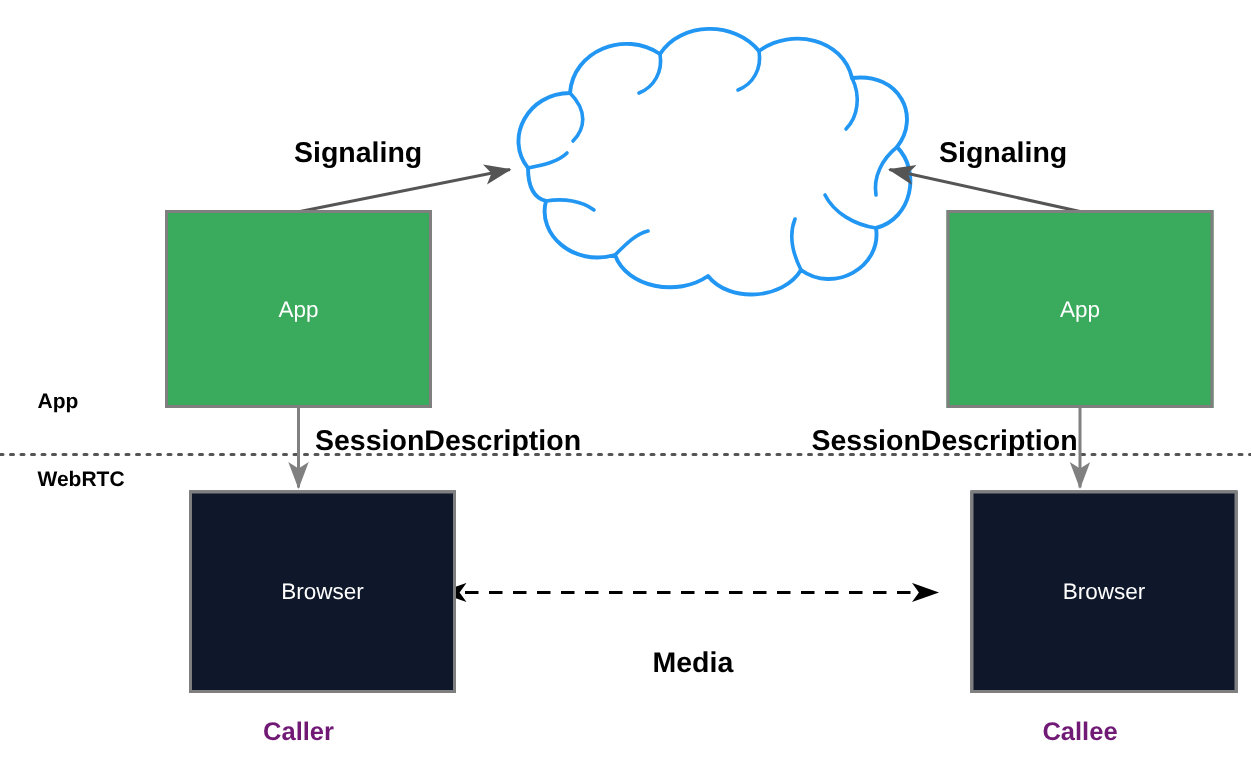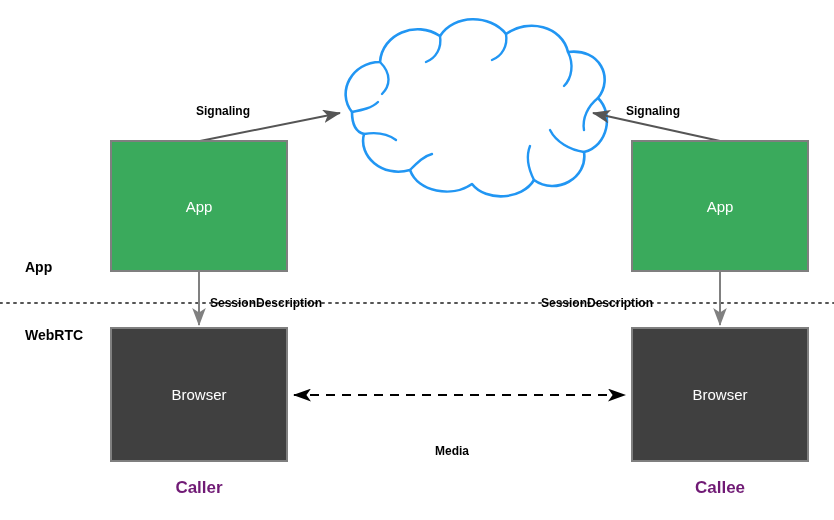--- a/index.html
+++ b/index.html
@@ -29,24 +29,23 @@
     position: absolute;
     font-weight: bold;
     font-size: 14px;
     color: #000000;
     white-space: nowrap;
     letter-spacing: 0px;
   }
   .edge-label {
     position: absolute;
     font-weight: bold;
-    font-size: 12px;
+    font-size: 19px;
     color: #000000;
     white-space: nowrap;
-    margin-top: 12px;
   }
   .role-label {
     position: absolute;
     font-weight: bold;
     font-size: 17px;
     color: #701a75;
     white-space: nowrap;
     text-align: center;
   }
   .box {
@@ -54,21 +53,22 @@
     box-sizing: border-box;
     border: 2px solid #7f7f7f;
     display: flex;
     align-items: center;
     justify-content: center;
   }
   .box-app {
     background: #3aaa5c;
   }
   .box-browser {
-    background: #404040;
+    background: #0f172a;
+    margin-left: 16px;
   }
   .box-text {
     font-size: 15px;
     color: #ffffff;
     font-family: "Liberation Sans", sans-serif;
     pointer-events: none;
   }
 </style>
 </head>
 <body>
@@ -140,21 +140,21 @@
 
   <div class="box box-browser" style="left:110px; top:327px; width:178px; height:135px;">
     <span class="box-text">Browser</span>
   </div>
 
   <div class="box box-browser" style="left:631px; top:327px; width:178px; height:135px;">
     <span class="box-text">Browser</span>
   </div>
 
   <div class="layer-text" style="left:25px; top:259px;">App</div>
-  <div class="layer-text" style="left:25px; top:327px;">WebRTC</div>
+  <div class="layer-text" style="left:25px; top:311px;">WebRTC</div>
 
   <div class="edge-label" style="left:196px; top:92px;">Signaling</div>
   <div class="edge-label" style="left:626px; top:92px;">Signaling</div>
   <div class="edge-label" style="left:210px; top:284px;">SessionDescription</div>
   <div class="edge-label" style="left:541px; top:284px;">SessionDescription</div>
   <div class="edge-label" style="left:435px; top:432px;">Media</div>
 
   <div class="role-label" style="left:139px; top:478px; width:120px;">Caller</div>
   <div class="role-label" style="left:660px; top:478px; width:120px;">Callee</div>
 

